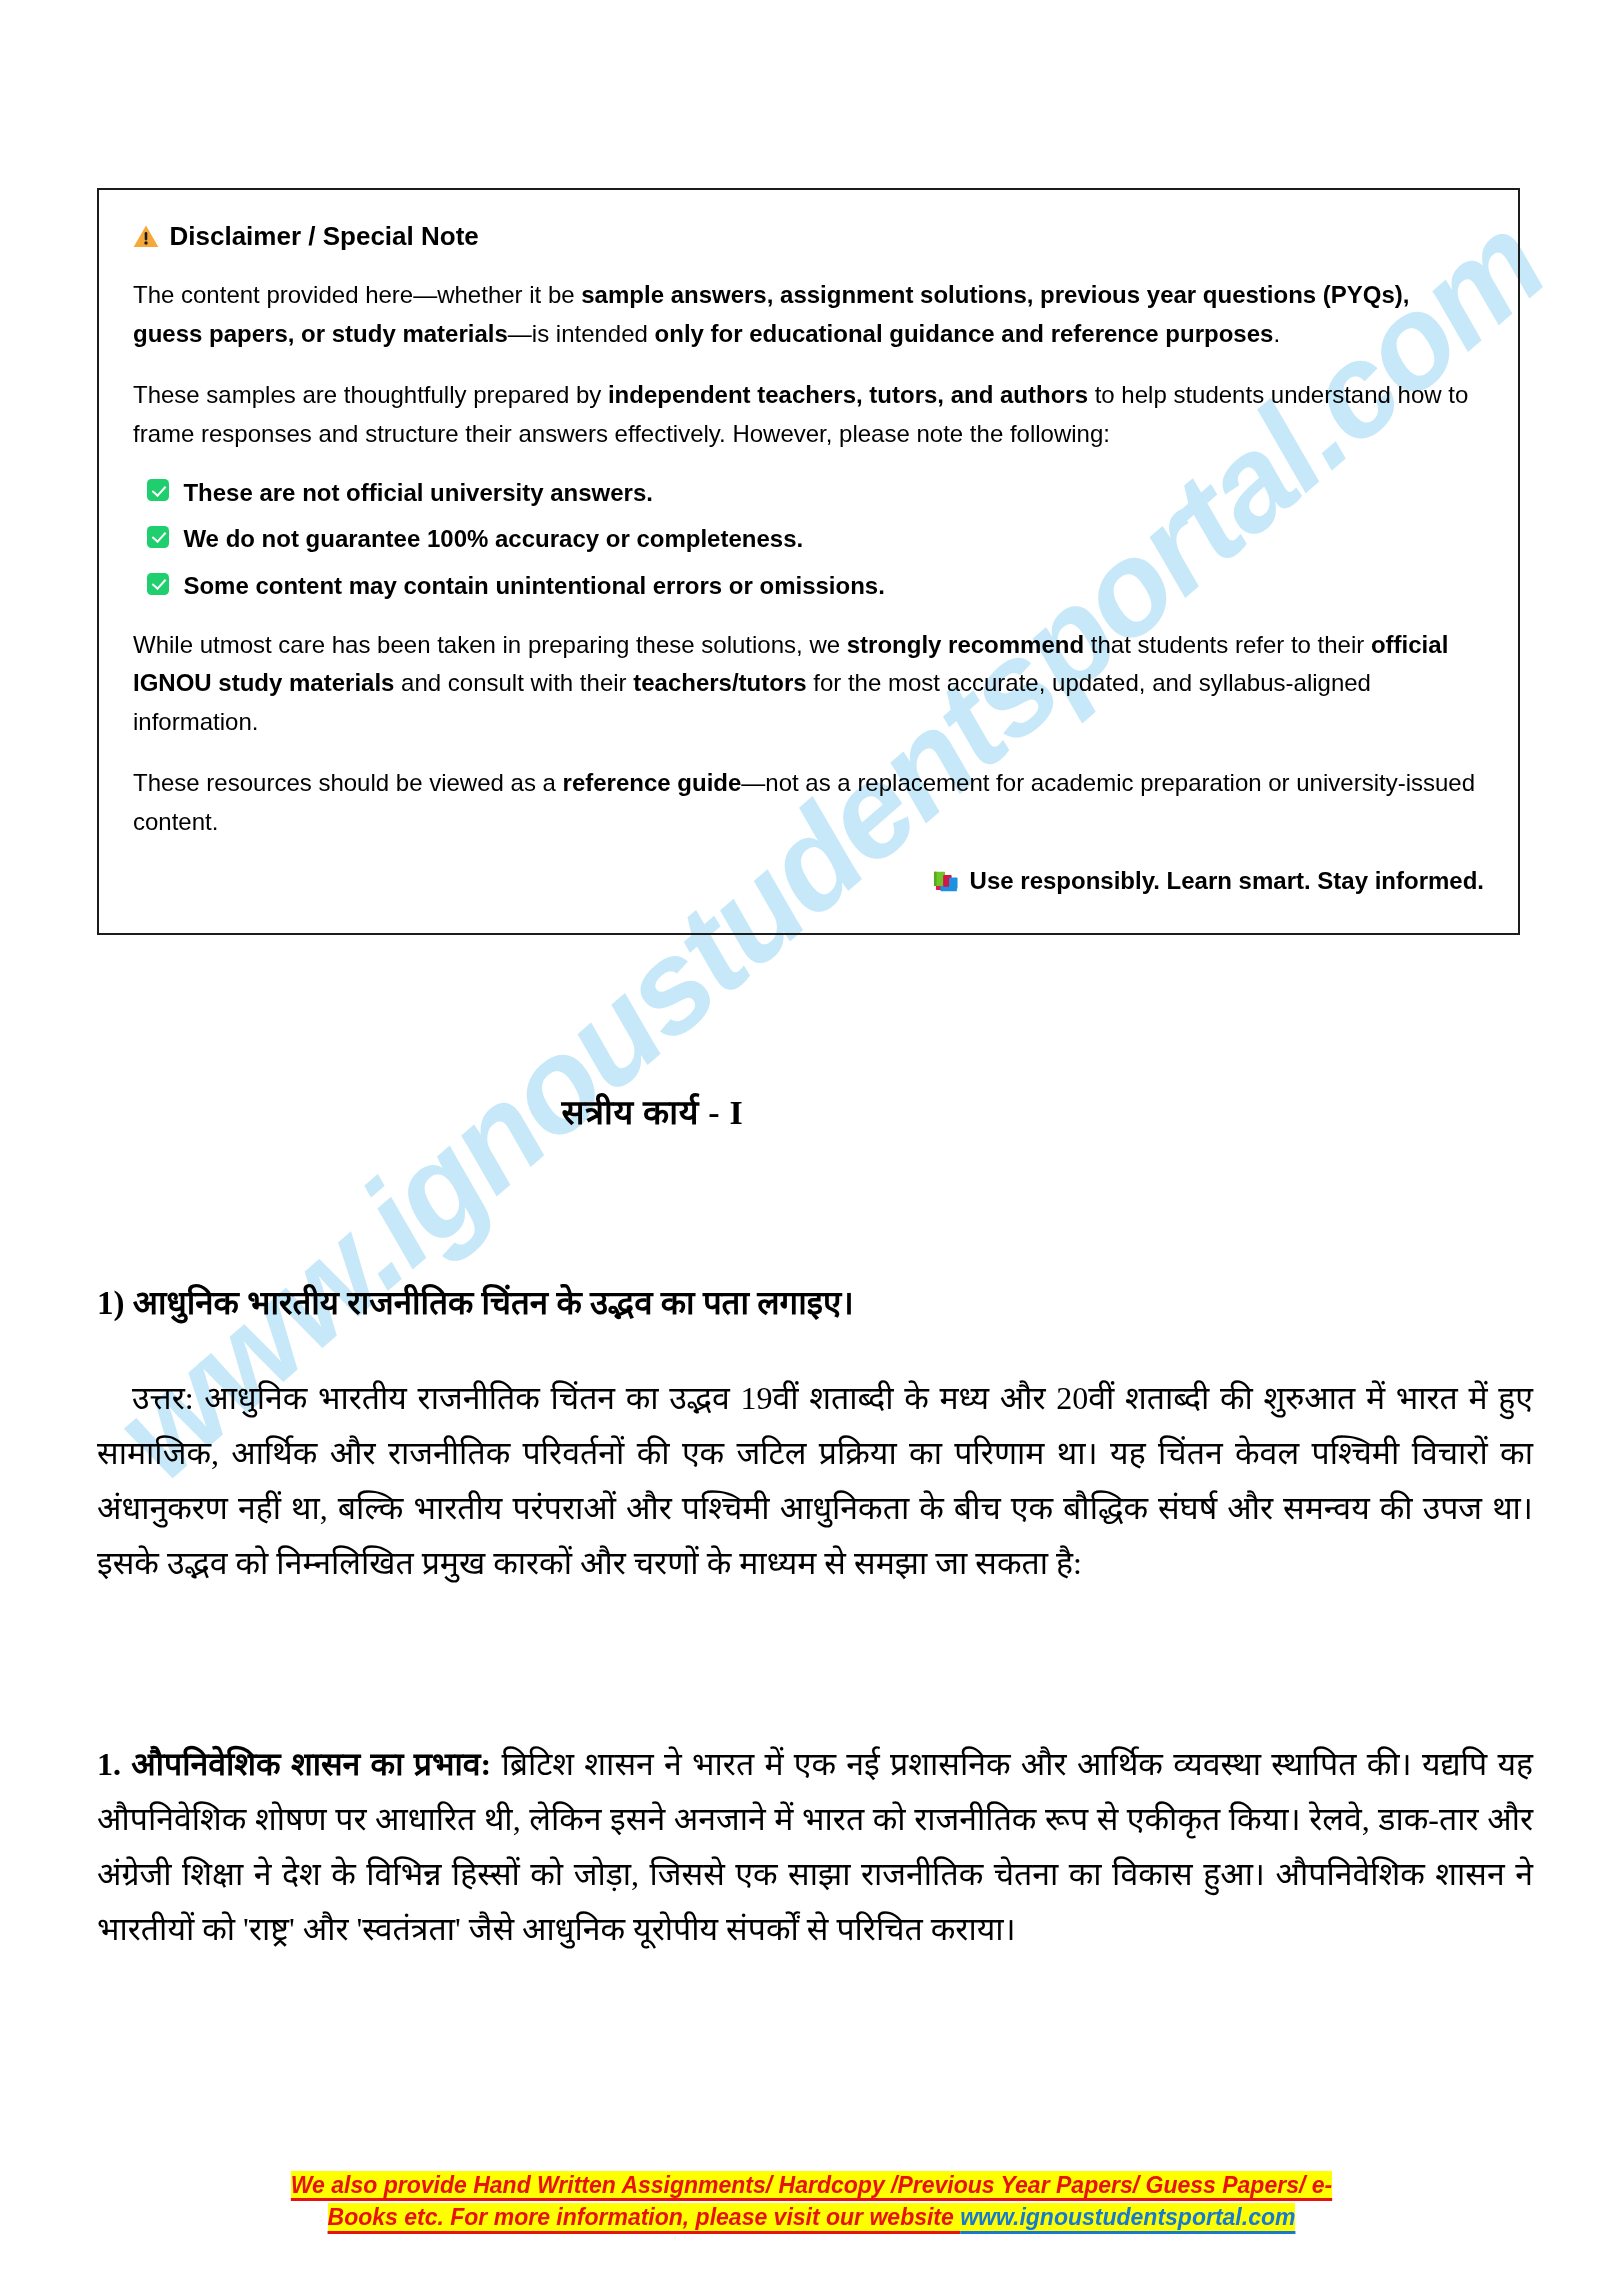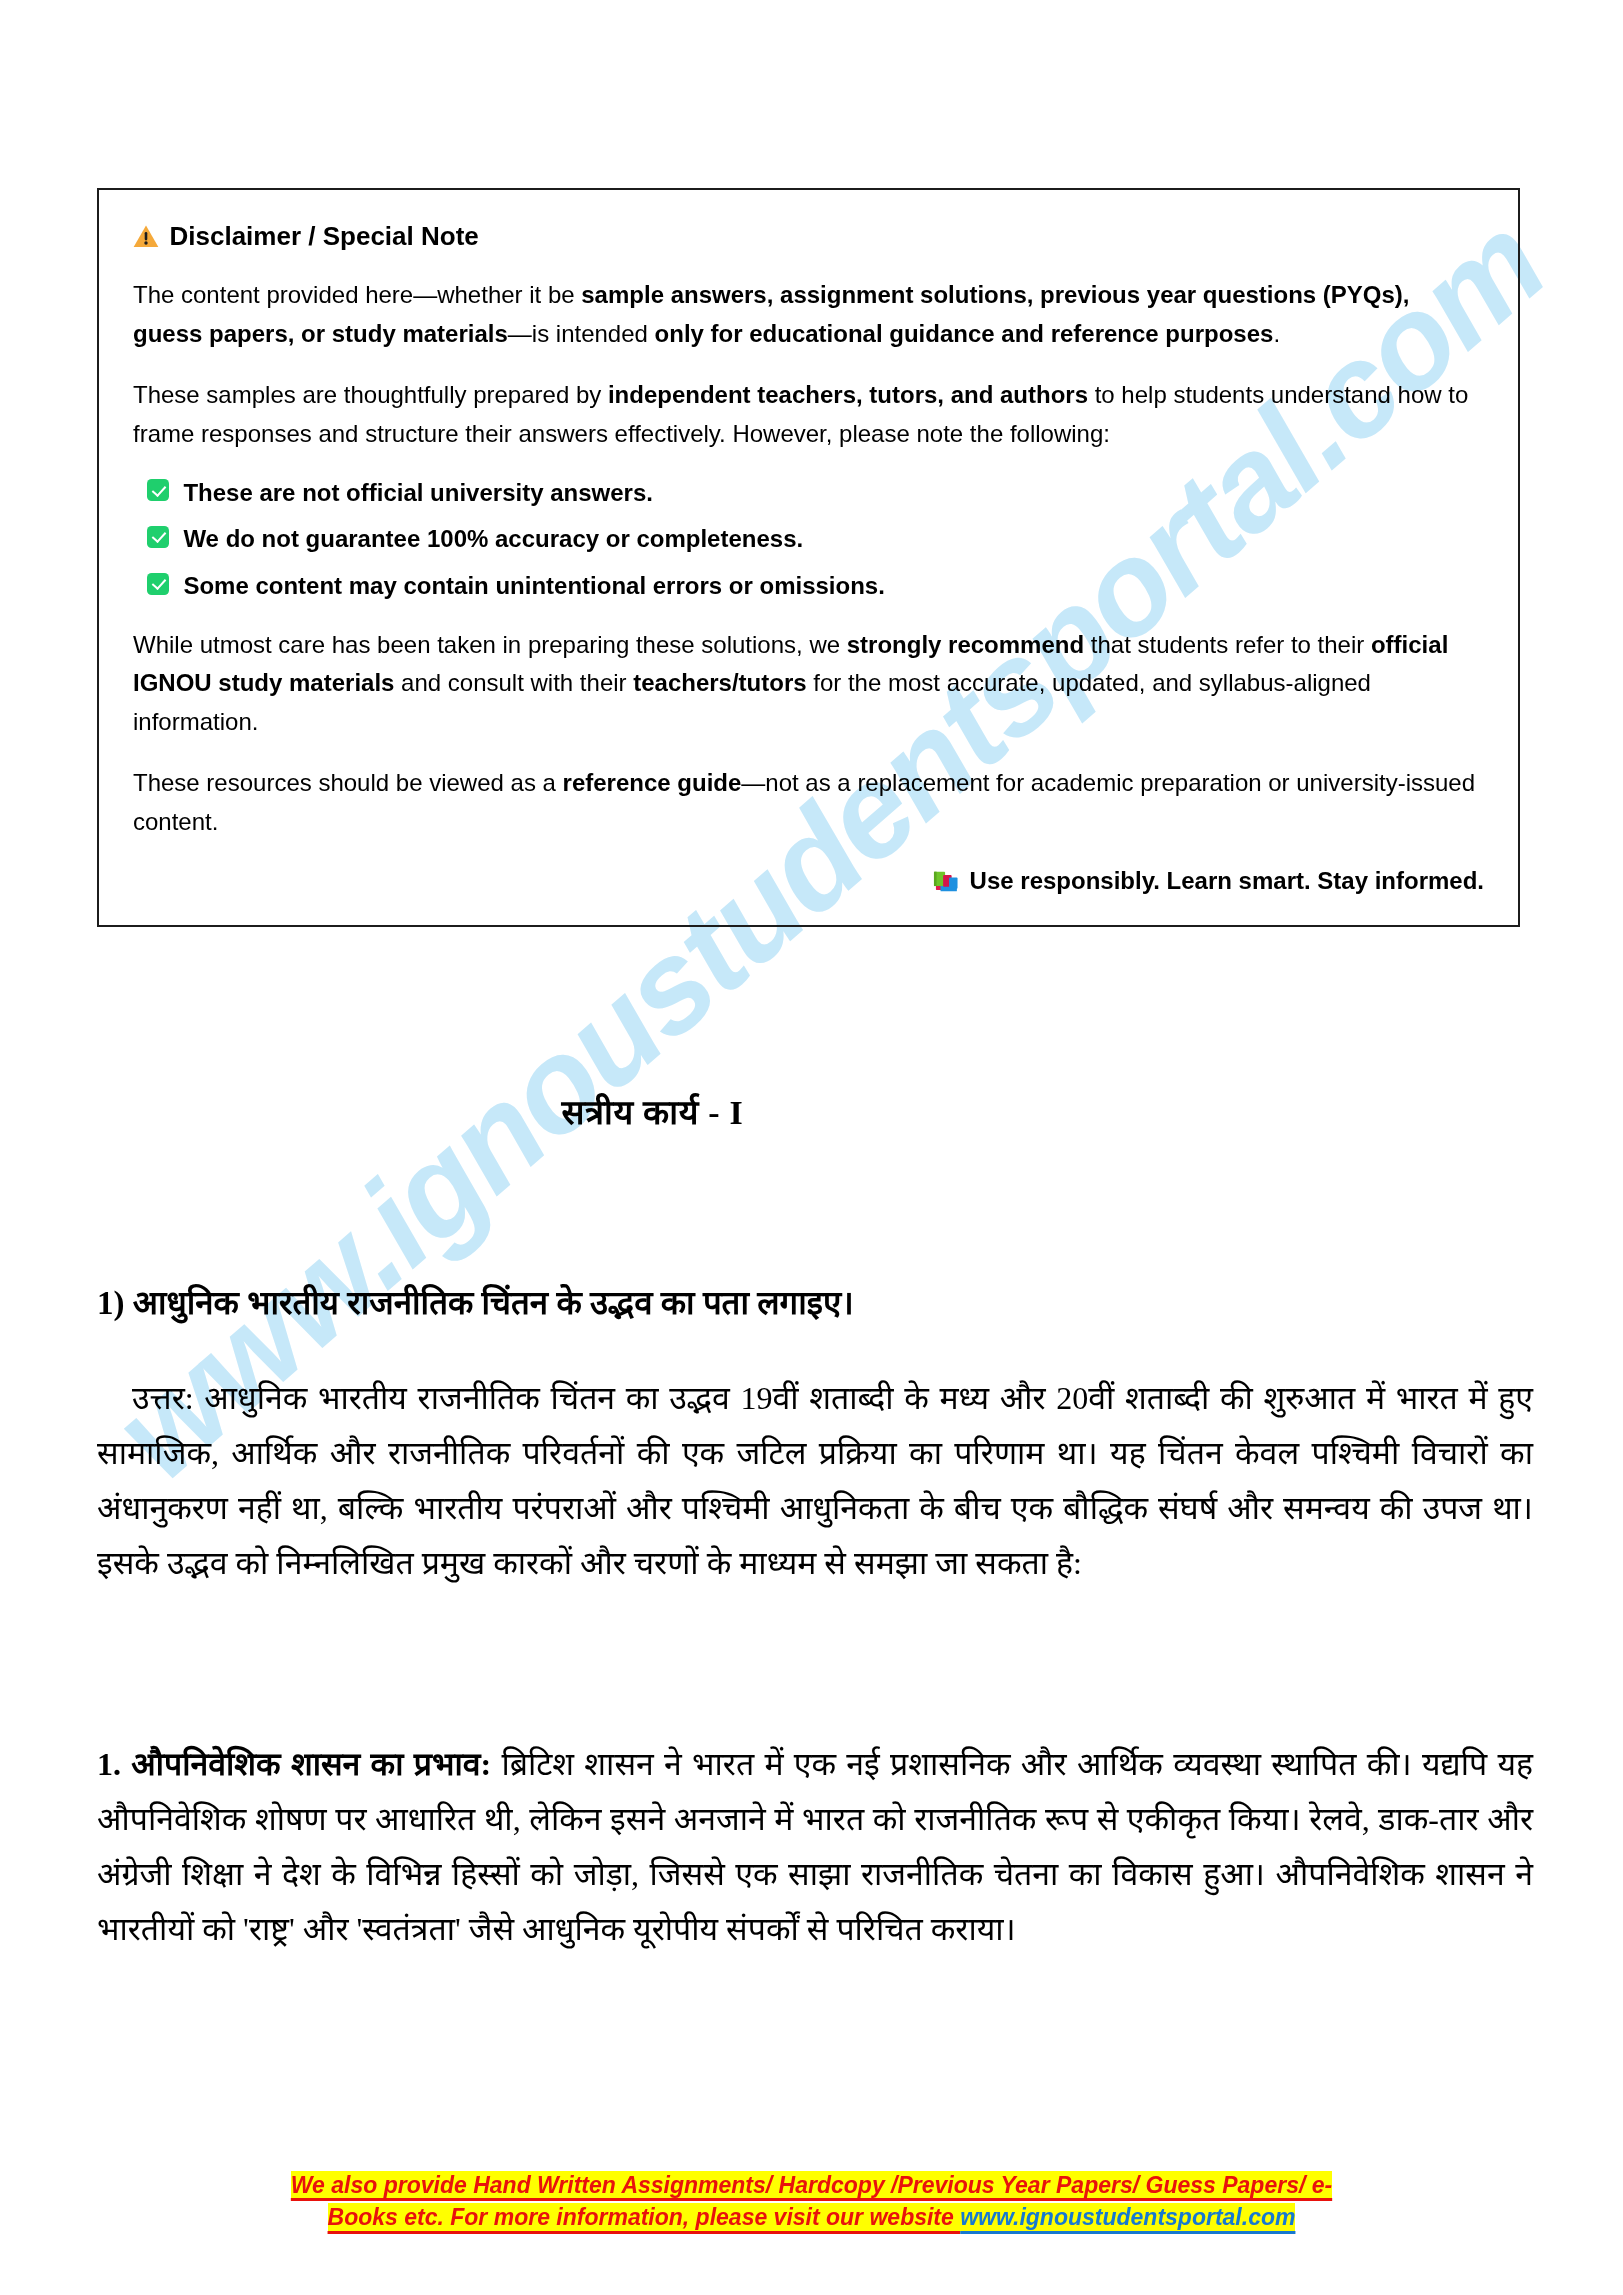--- a/index.html
+++ b/index.html
@@ -50,21 +50,21 @@
   }
 
   
   #disclaimer-box {
     position: absolute;
     left: 97px;
     top: 188px;
     width: 1423px;
     border: 2.6px solid #1c1c1c;
     box-sizing: border-box;
-    padding: 30px 34px 26px 34px;
+    padding: 30px 34px 34px 34px;
     background: transparent;
   }
   .disclaimer-title {
     font-size: 26px;
     font-weight: bold;
     line-height: 1.25;
     margin: 0 0 23.6px 0;
     display: flex;
     align-items: center;
     gap: 10.5px;

